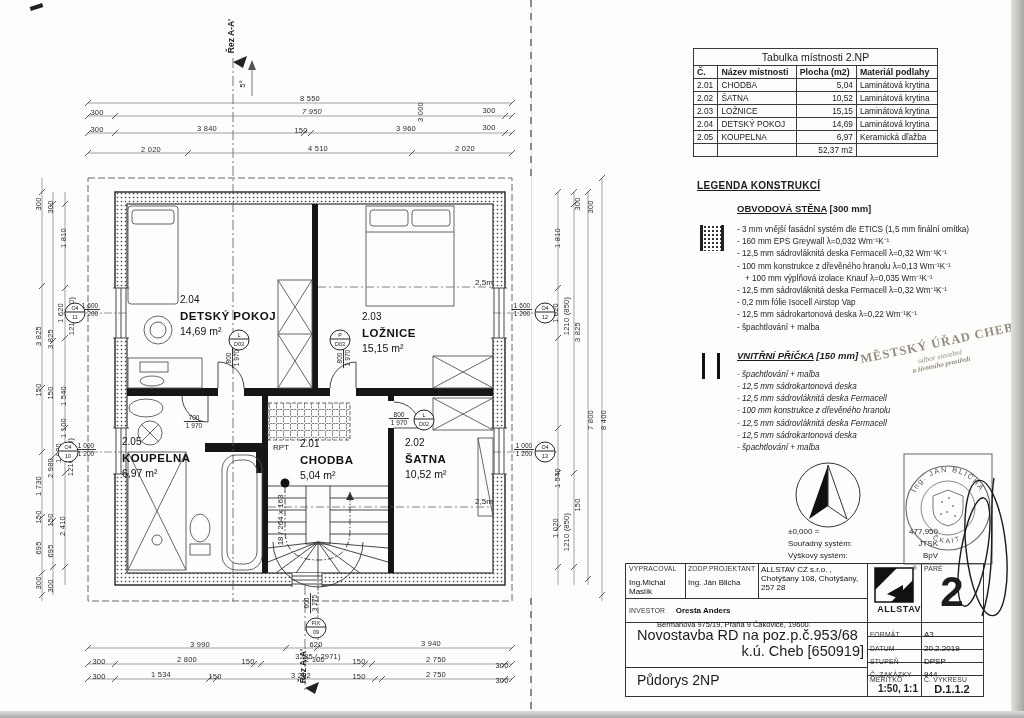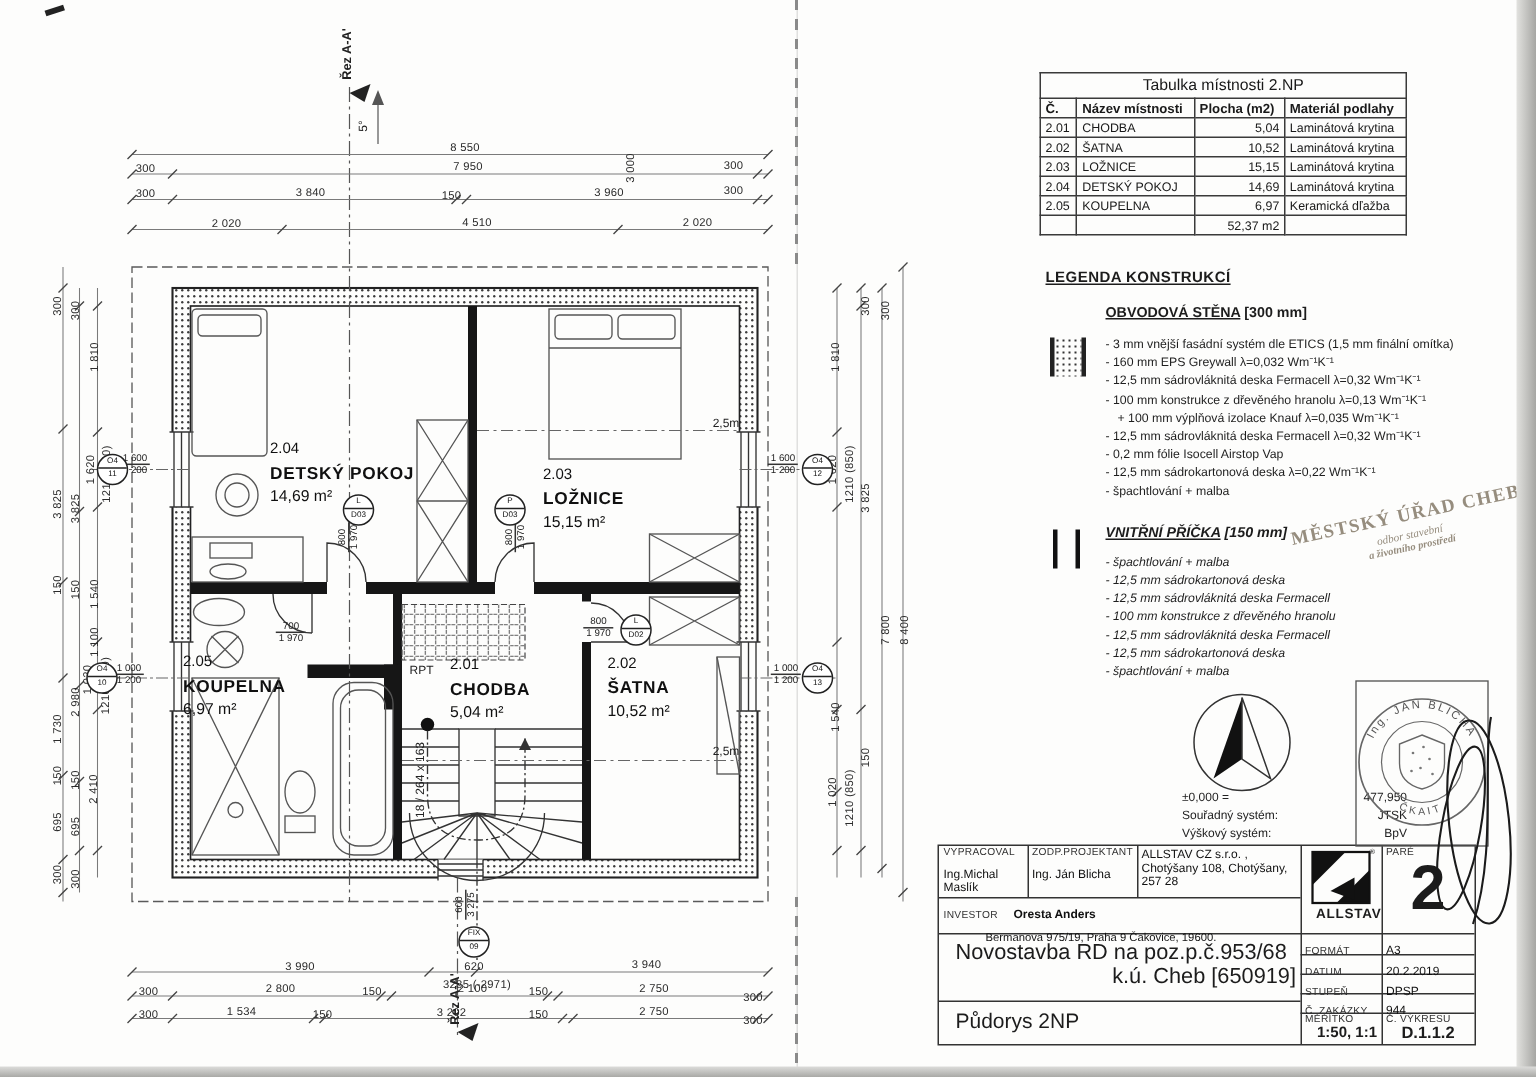--- a/index.html
+++ b/index.html
@@ -215,21 +215,21 @@
                M571,195 l6,-6 M571,207 l6,-6 M571,476 l6,-6 M571,570 l6,-6
                M585,195 l6,-6 M585,582 l6,-6 M599,181 l6,-6 M599,598 l6,-6"></path>
     </g>
 
     <path d="M62,313 H127 M62,452 H127 M493,313 H558 M493,452 H558" stroke="#666" stroke-width="0.7" stroke-dasharray="8 2 2 2" fill="none"></path>
   </svg>
 
   <div id="plan-text">
       <div class="dim" style="left: 310px; top: 98px;">8 550</div>
       <div class="dim" style="left: 97px; top: 112px;">300</div>
-      <div class="dim" style="left: 312px; top: 111px;">7 950</div>
+      <div class="dim" style="left: 312px; top: 111px; font-style: italic;">7 950</div>
       <div class="dim" style="left: 489px; top: 110px;">300</div>
       <div class="dim" style="left: 420px; top: 112px; transform: translate(-50%, -50%) rotate(-90deg);">3 000</div>
       <div class="dim" style="left: 97px; top: 129px;">300</div>
       <div class="dim" style="left: 207px; top: 128px;">3 840</div>
       <div class="dim" style="left: 301px; top: 130px;">150</div>
       <div class="dim" style="left: 406px; top: 128px;">3 960</div>
       <div class="dim" style="left: 489px; top: 127px;">300</div>
       <div class="dim" style="left: 151px; top: 149px;">2 020</div>
       <div class="dim" style="left: 318px; top: 148px;">4 510</div>
       <div class="dim" style="left: 465px; top: 148px;">2 020</div>

